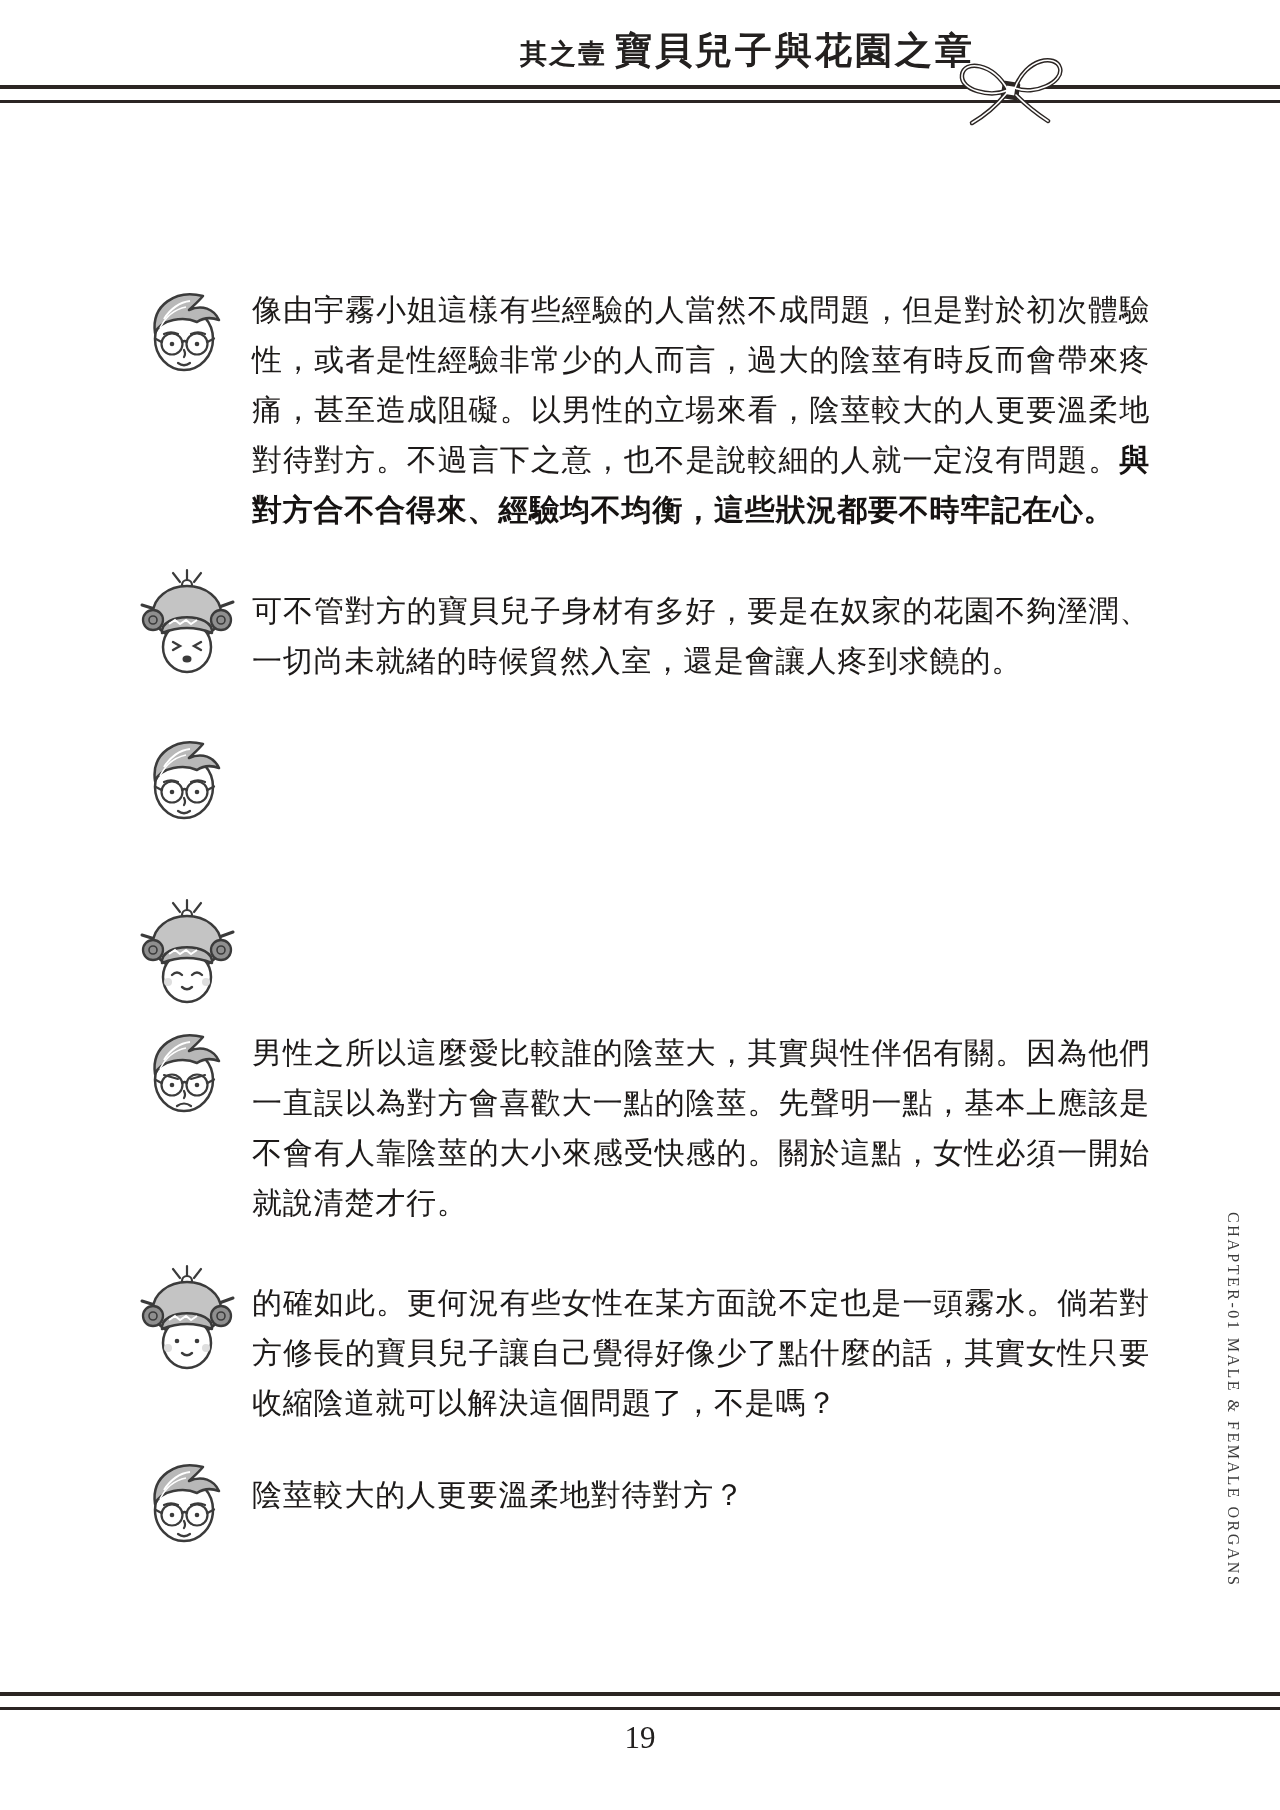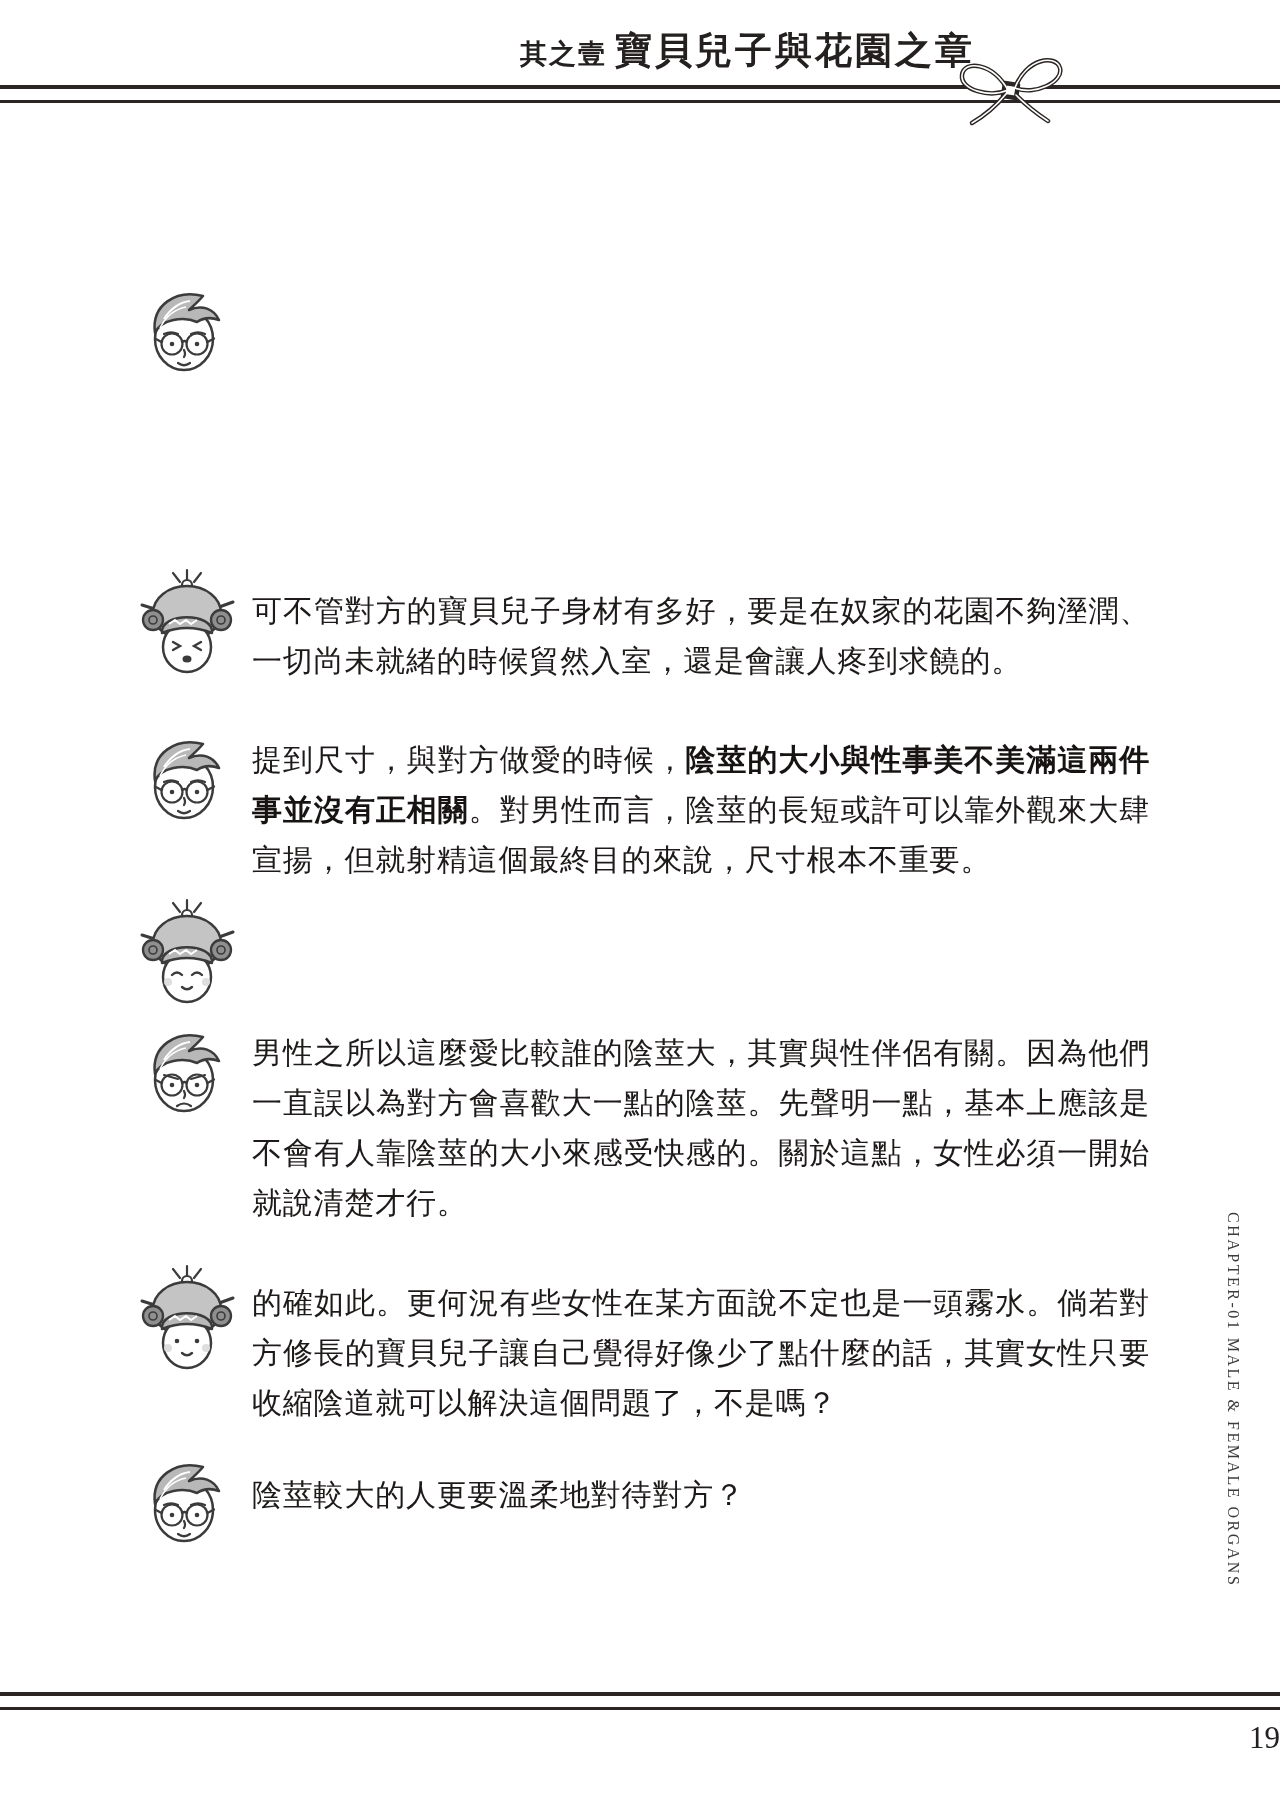--- a/index.html
+++ b/index.html
@@ -45,21 +45,21 @@
   }
   
   .side-label{
     position:absolute;left:1224px;top:1212px;
     writing-mode:vertical-rl;
     font-family:"Liberation Serif","DejaVu Serif",serif;
     font-size:16px;letter-spacing:2.5px;color:#3c3c3c;white-space:nowrap;
   }
   .page-number{
     position:absolute;left:0;top:1720px;width:1280px;
-    text-align:right;font-size:31px;color:#23201f;
+    text-align:center;font-size:31px;color:#23201f;
     font-family:"Liberation Serif","DejaVu Serif",serif;
   }
 </style>
 </head>
 <body>
 
 <div class="page">
 
   <div class="chapter-heading">
     <span class="chapter-label">其之壹</span>
@@ -99,20 +99,21 @@
               <path d="M42.5,61 Q44.5,59 46.5,61"></path>
               <path d="M21.5,61 L15,57.5"></path>
               <path d="M67.5,61 L74,57.5"></path>
               <path d="M44,69 q2,4 0,7"></path>
               <path d="M38,82 Q44,86.5 50,82"></path>
             </g>
             <circle cx="32" cy="63" r="2.3" fill="#3b3b3b"></circle>
             <circle cx="57" cy="63" r="2.3" fill="#3b3b3b"></circle>
           </svg>
         </div>
+        <div class="speech"><span>像由宇霧小姐這樣有些經驗的人當然不成問題，但是對於初次體驗性，或者是性經驗非常少的人而言，過大的陰莖有時反而會帶來疼痛，甚至造成阻礙。以男性的立場來看，陰莖較大的人更要溫柔地對待對方。不過言下之意，也不是說較細的人就一定沒有問題。</span><span class="seg-bold">與對方合不合得來、經驗均不均衡，這些狀況都要不時牢記在心。</span></div>
       </div>
       <div class="dialogue-block" style="top: 586px;">
         <div class="avatar-box" style="top: -18px;">
           <svg width="95" height="112" viewBox="0 0 95 112">
             <g stroke="#3b3b3b" stroke-width="3" stroke-linecap="round">
               <line x1="2" y1="37" x2="34" y2="47"></line>
               <line x1="93" y1="34" x2="60" y2="46"></line>
               <line x1="6" y1="58" x2="28" y2="53"></line>
               <line x1="89" y1="57" x2="67" y2="52"></line>
             </g>
@@ -156,21 +157,20 @@
               <path d="M42.5,61 Q44.5,59 46.5,61"></path>
               <path d="M21.5,61 L15,57.5"></path>
               <path d="M67.5,61 L74,57.5"></path>
               <path d="M44,69 q2,4 0,7"></path>
               <path d="M38,82 Q44,86.5 50,82"></path>
             </g>
             <circle cx="32" cy="63" r="2.3" fill="#3b3b3b"></circle>
             <circle cx="57" cy="63" r="2.3" fill="#3b3b3b"></circle>
           </svg>
         </div>
-        <div class="speech"><span>提到尺寸，與對方做愛的時候，</span><span class="seg-bold">陰莖的大小與性事美不美滿這兩件事並沒有正相關</span><span>。對男性而言，陰莖的長短或許可以靠外觀來大肆宣揚，但就射精這個最終目的來說，尺寸根本不重要。</span></div>
       </div>
       <div class="dialogue-block" style="top: 930px;">
         <div class="avatar-box" style="top: -32px;">
           <svg width="95" height="112" viewBox="0 0 95 112">
             <g stroke="#3b3b3b" stroke-width="3" stroke-linecap="round">
               <line x1="2" y1="37" x2="34" y2="47"></line>
               <line x1="93" y1="34" x2="60" y2="46"></line>
               <line x1="6" y1="58" x2="28" y2="53"></line>
               <line x1="89" y1="57" x2="67" y2="52"></line>
             </g>

